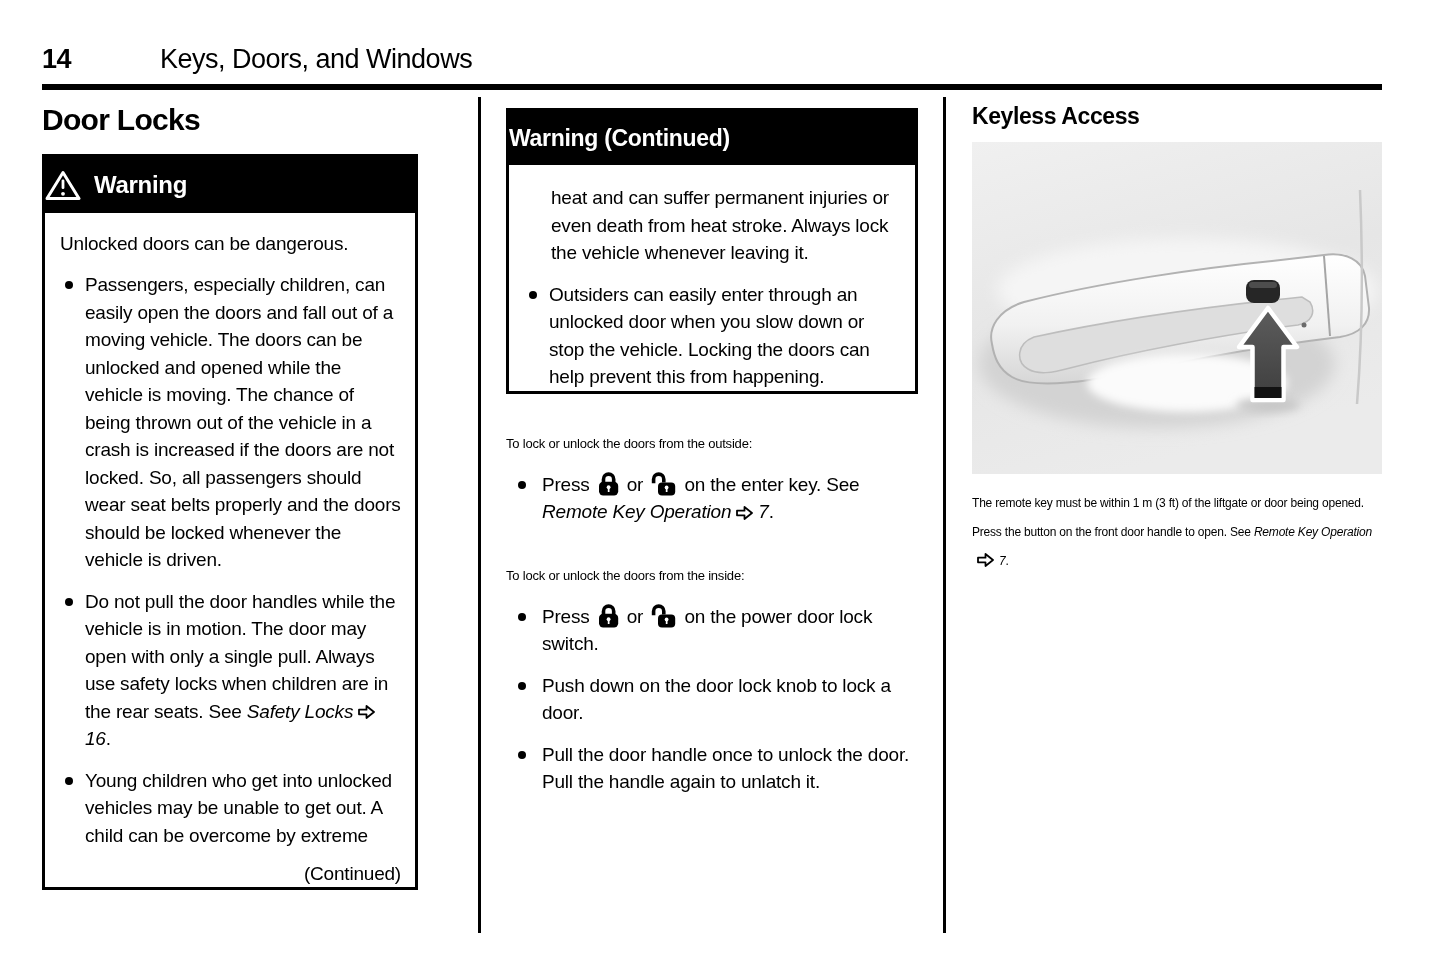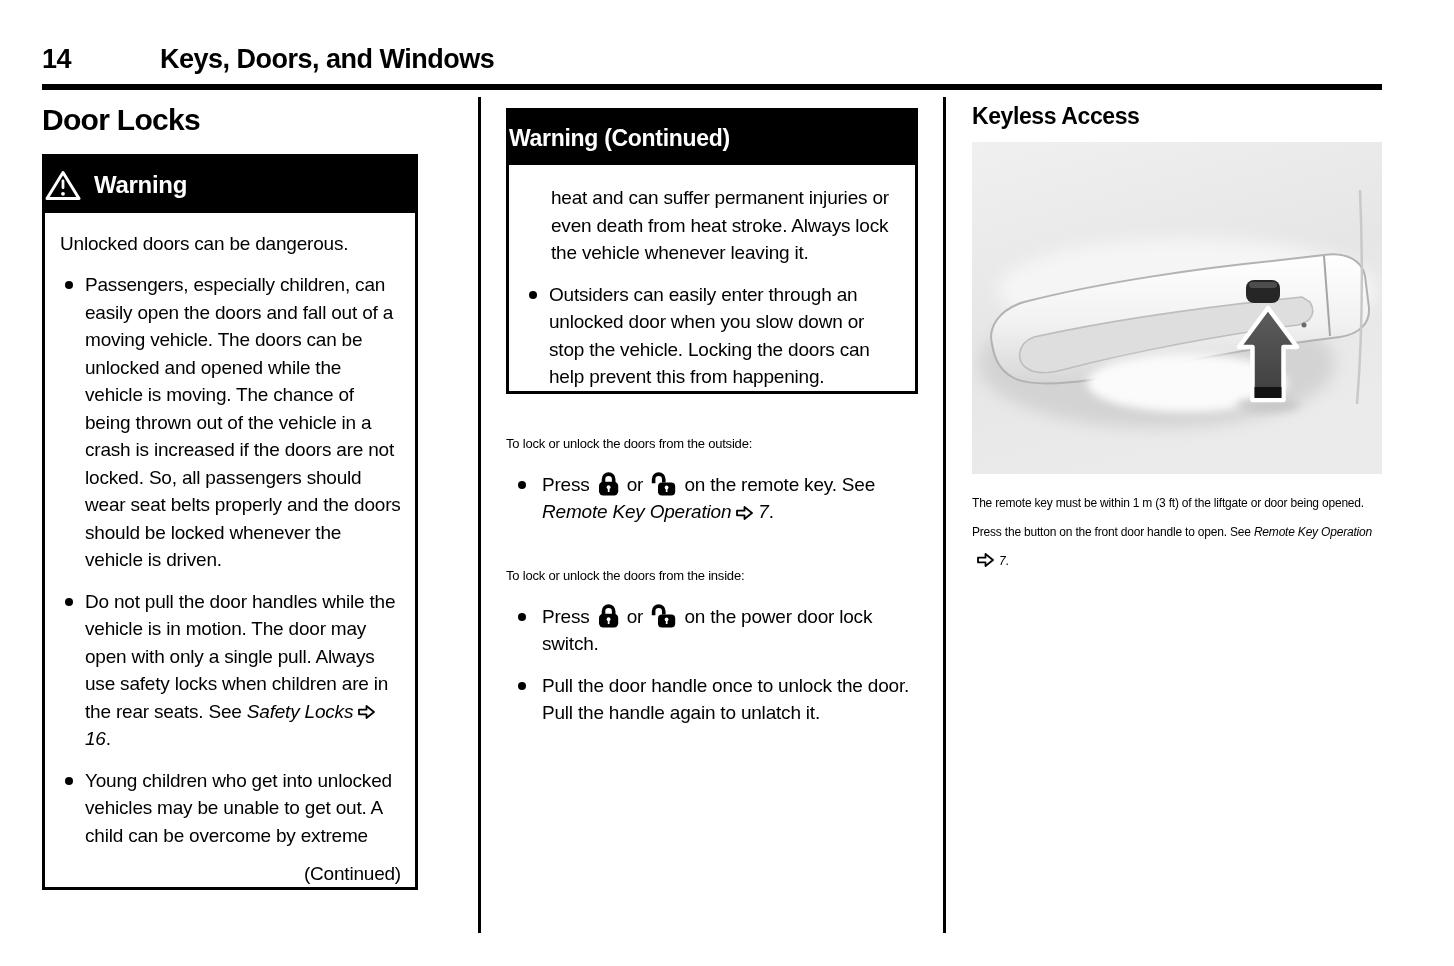--- a/index.html
+++ b/index.html
@@ -5,21 +5,21 @@
   * { margin:0; padding:0; box-sizing:border-box; }
   html,body { background:#ffffff; }
   .page {
     position:relative; width:1454px; height:966px; background:#fff;
     font-family:"Liberation Sans", sans-serif; color:#000;
     overflow:hidden;
     border-radius:25px;
   }
   
   .pagenum   { position:absolute; left:42px;  top:44px; font-size:27px; font-weight:bold; letter-spacing:-0.5px; }
-  .chapter   { position:absolute; left:160px; top:44px; font-size:27px; font-weight:bold; letter-spacing:-0.5px; }
+  .chapter   { position:absolute; left:160px; top:44px; font-size:27px; font-weight:normal; letter-spacing:-0.5px; }
   .header-rule { position:absolute; left:42px; top:84px; width:1340px; height:6px; background:#000; }
   
   .vrule { position:absolute; top:97px; height:836px; width:2.5px; background:#000; }
   .vrule.v1 { left:478px; }
   .vrule.v2 { left:943px; }
   
   .col { position:absolute; }
   .col1 { left:42px;  top:103px; width:376px; }
   .col2 { left:506px; top:108px; width:412px; }
   .col3 { left:972px; top:103px; width:410px; }
@@ -128,21 +128,21 @@
       <span class="btext"><span>Press </span><svg class="lock-ic" width="21" height="25" viewBox="0 0 21 25">
             <path d="M5.5 11.5 V8.2 a5.1 5.1 0 0 1 10.2 0 V11.5" fill="none" stroke="#000" stroke-width="3.6"></path>
             <rect x="1" y="10.8" width="19.2" height="13.6" rx="4.2" fill="#000"></rect>
             <circle cx="10.6" cy="16.2" r="1.9" fill="#fff"></circle>
             <rect x="9.8" y="16.8" width="1.7" height="4.2" fill="#fff"></rect>
           </svg><span> or </span><svg class="lock-ic" width="25" height="25" viewBox="0 0 25 25">
             <path d="M2.6 12.2 V8.2 a5.1 5.1 0 0 1 10.2 0 V11.6" fill="none" stroke="#000" stroke-width="3.6"></path>
             <rect x="7" y="11.4" width="17.2" height="13" rx="4" fill="#000"></rect>
             <circle cx="15.6" cy="16.4" r="1.9" fill="#fff"></circle>
             <rect x="14.8" y="17" width="1.7" height="4" fill="#fff"></rect>
-          </svg><span> on the remote key. See </span><em>Remote Key Operation</em><svg class="ref-arrow" width="17" height="14" viewBox="0 0 17 14">
+          </svg><span> on the enter key. See </span><em>Remote Key Operation</em><svg class="ref-arrow" width="17" height="14" viewBox="0 0 17 14">
             <polygon points="1,4.7 8.5,4.7 8.5,1 16,7 8.5,13 8.5,9.3 1,9.3" fill="#fff" stroke="#000" stroke-width="1.8" stroke-linejoin="round"></polygon>
           </svg><em>7</em><span>.</span></span>
     </div>
 
 
     <p class="sub-heading">To lock or unlock the doors from the inside:</p>
 
     <div class="bullet">
       <span class="dot"></span>
       <span class="btext"><span>Press </span><svg class="lock-ic" width="21" height="25" viewBox="0 0 21 25">
@@ -151,20 +151,24 @@
             <circle cx="10.6" cy="16.2" r="1.9" fill="#fff"></circle>
             <rect x="9.8" y="16.8" width="1.7" height="4.2" fill="#fff"></rect>
           </svg><span> or </span><svg class="lock-ic" width="25" height="25" viewBox="0 0 25 25">
             <path d="M2.6 12.2 V8.2 a5.1 5.1 0 0 1 10.2 0 V11.6" fill="none" stroke="#000" stroke-width="3.6"></path>
             <rect x="7" y="11.4" width="17.2" height="13" rx="4" fill="#000"></rect>
             <circle cx="15.6" cy="16.4" r="1.9" fill="#fff"></circle>
             <rect x="14.8" y="17" width="1.7" height="4" fill="#fff"></rect>
           </svg><span> on the power door lock switch.</span></span>
     </div>
 
+    <div class="bullet">
+      <span class="dot"></span>
+      <span class="btext">Push down on the door lock knob to lock a door.</span>
+    </div>
 
     <div class="bullet">
       <span class="dot"></span>
       <span class="btext">Pull the door handle once to unlock the door. Pull the handle again to unlatch it.</span>
     </div>
   </section>
 
   <section class="col col3">
     <h2 class="section">Keyless Access</h2>
 

